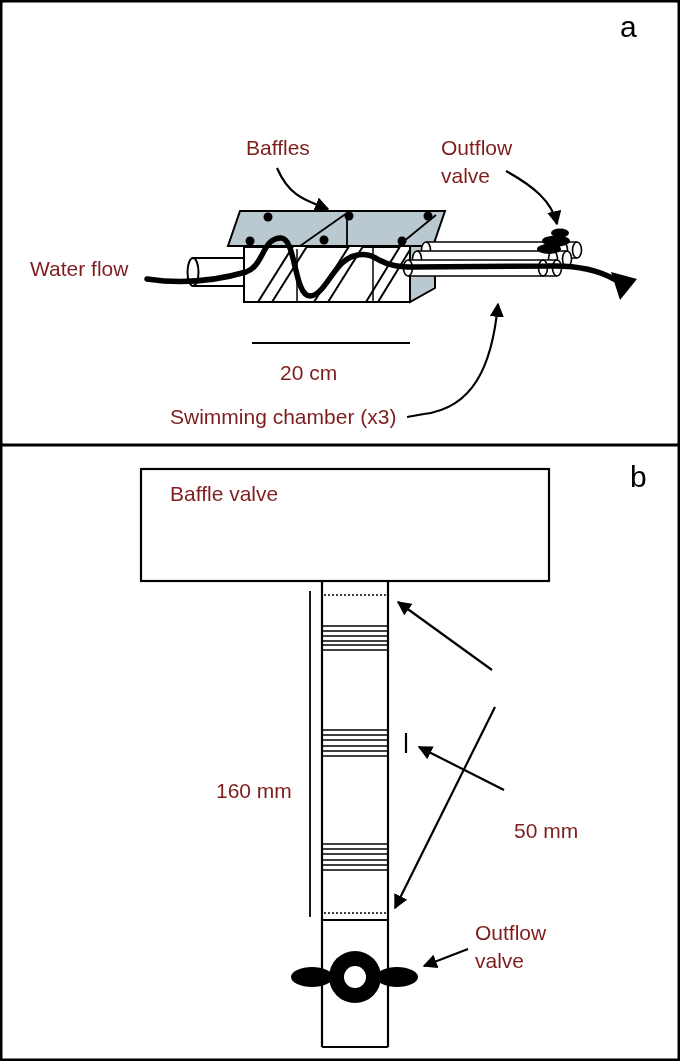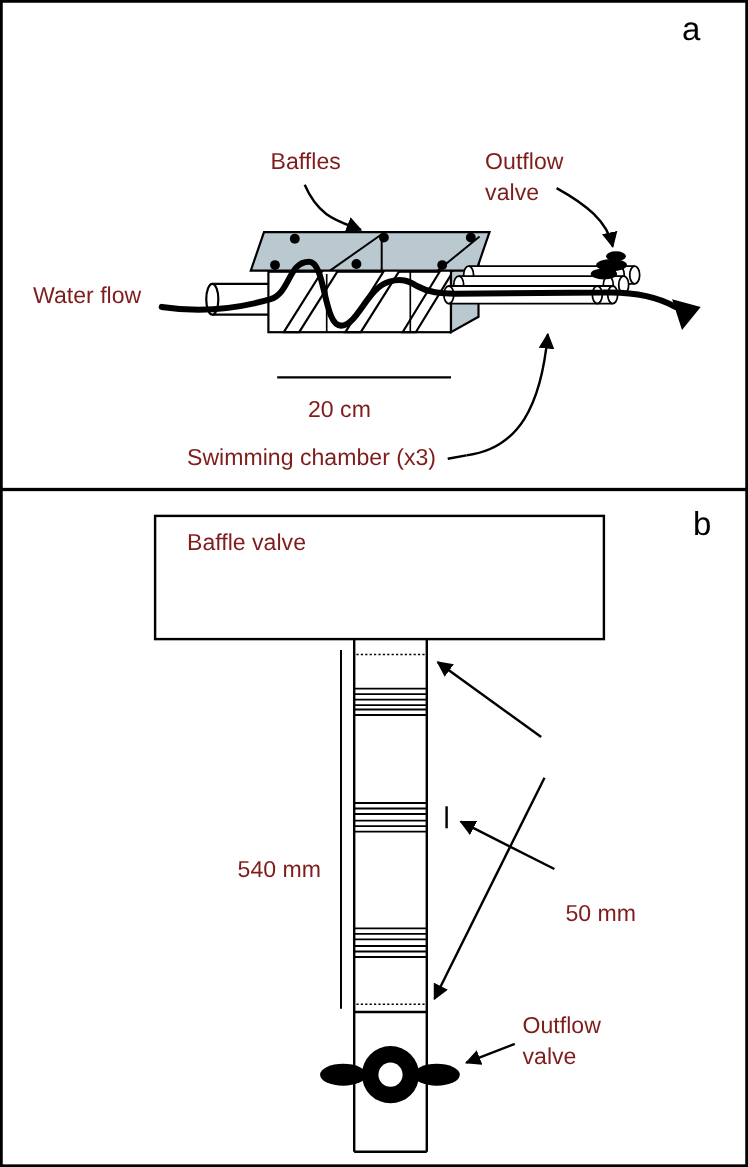--- a/index.html
+++ b/index.html
@@ -180,17 +180,17 @@
 
   <div class="tag" style="left:620px;top:12px;">a</div>
   <div class="lbl" style="left:246px;top:134px;">Baffles</div>
   <div class="lbl wrap" style="left:441px;top:134px;width:84px;">Outflow valve</div>
   <div class="lbl" style="left:30px;top:255px;">Water flow</div>
   <div class="lbl" style="left:280px;top:359px;">20 cm</div>
   <div class="lbl" style="left:170px;top:403px;">Swimming chamber (x3)</div>
 
   <div class="tag" style="left:630px;top:462px;">b</div>
   <div class="lbl" style="left:170px;top:480px;">Baffle valve</div>
-  <div class="lbl" style="left:216px;top:777px;">540 mm</div>
+  <div class="lbl" style="left:216px;top:777px;">160 mm</div>
   <div class="lbl" style="left:514px;top:785px;margin-top:32px;">50 mm</div>
   <div class="lbl wrap" style="left:475px;top:919px;width:92px;">Outflow valve</div>
 
 </div>
 
 </body></html>

